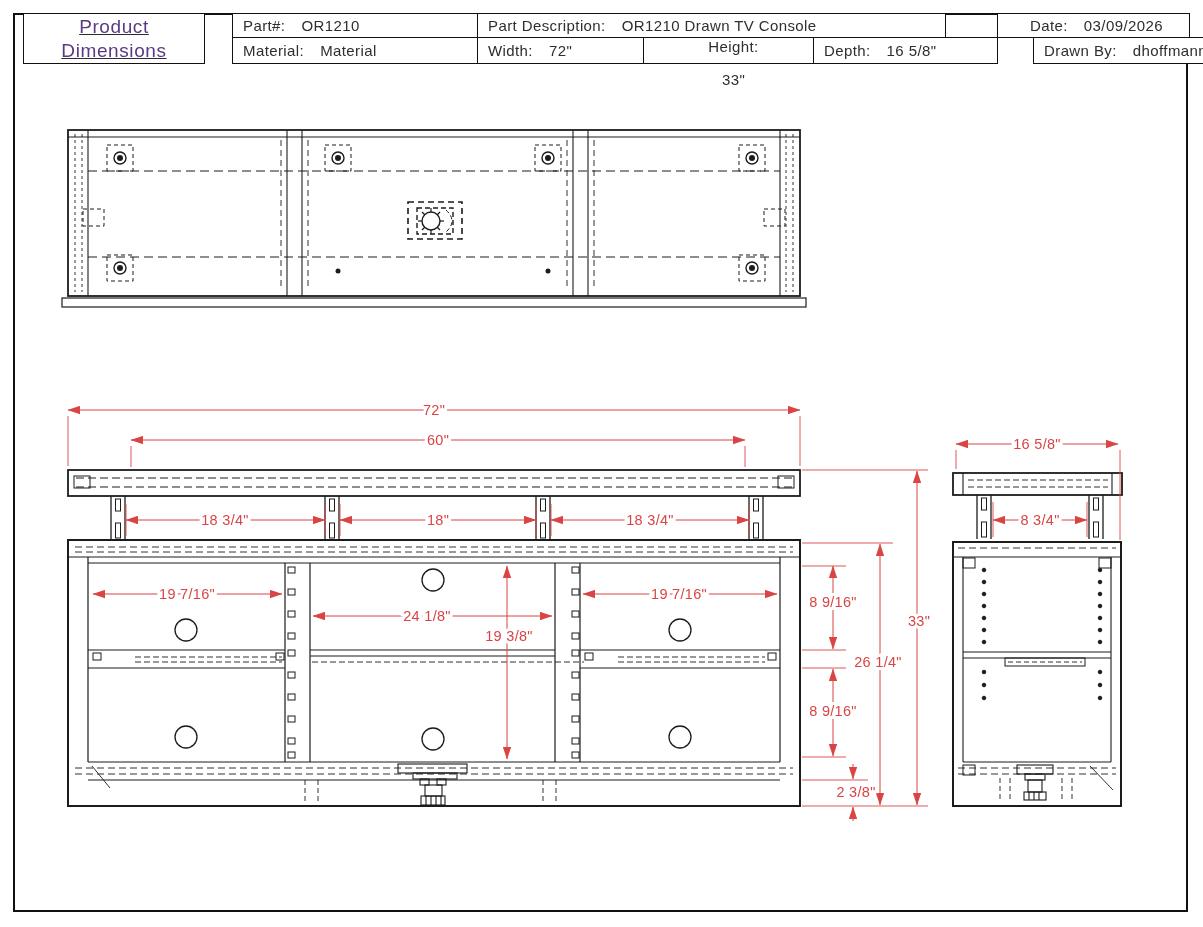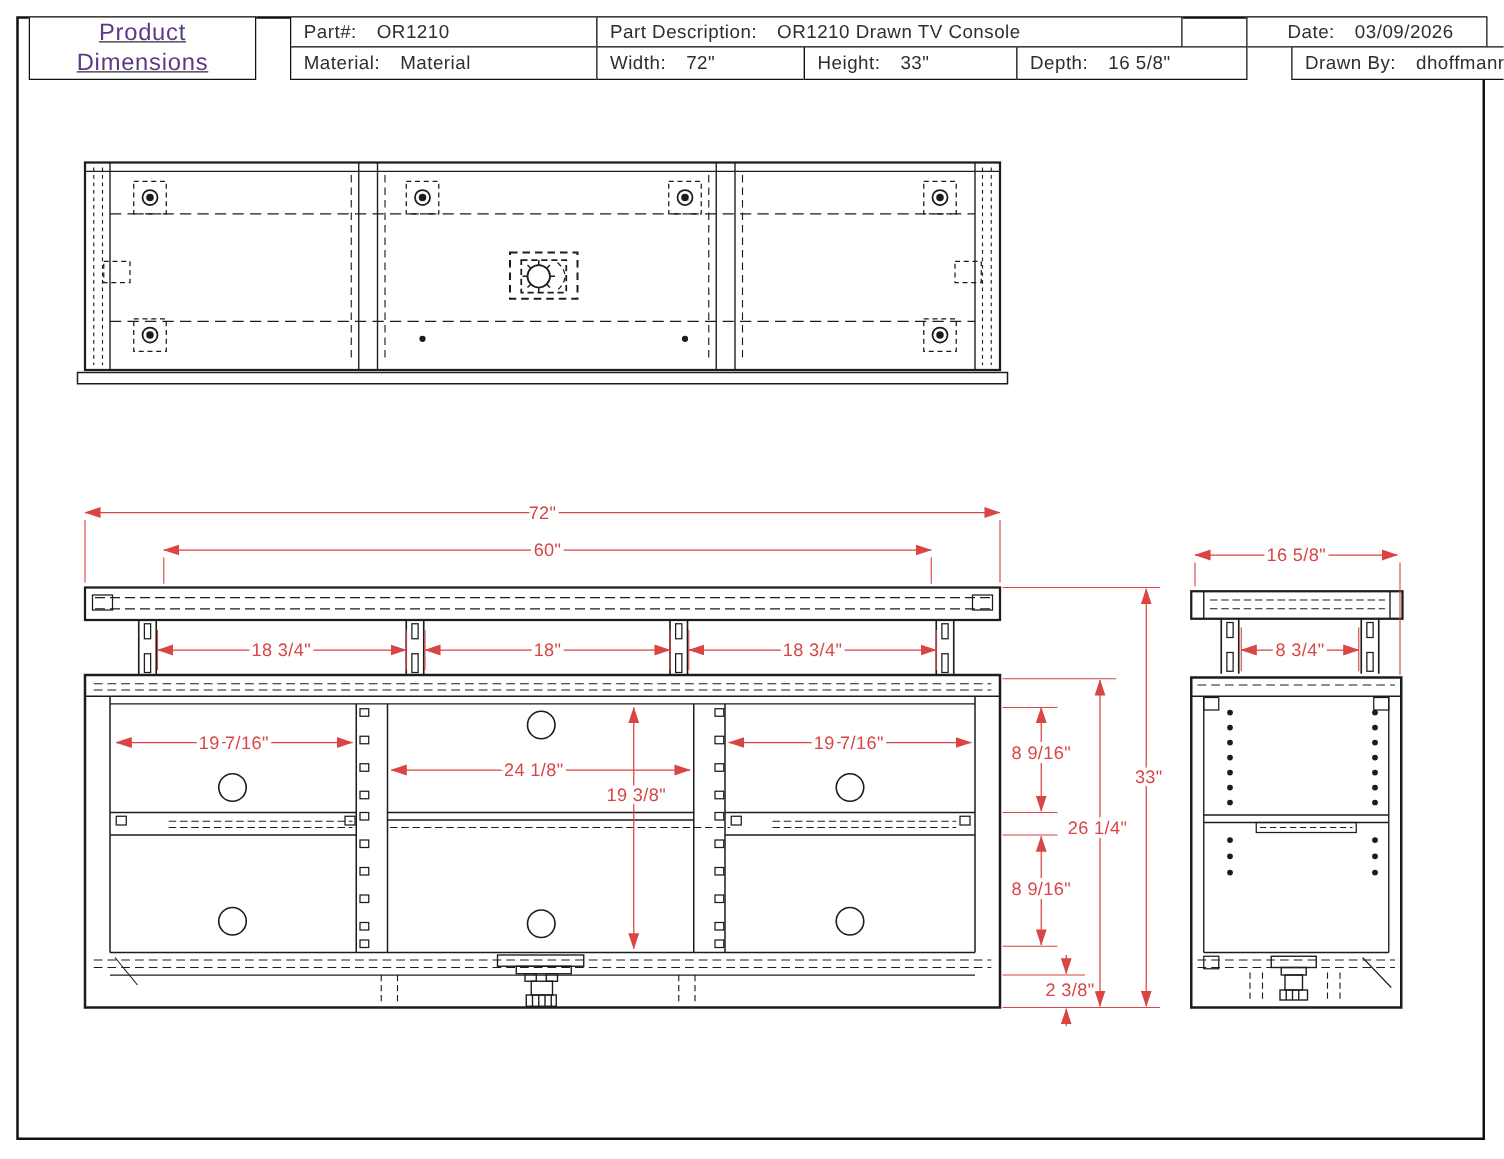--- a/index.html
+++ b/index.html
@@ -42,21 +42,21 @@
     <span class="val">03/09/2026</span>
   </div>
   <div class="cell" style="left:232px;top:37px;width:254px;height:27px;">
     <span class="lbl">Material:</span>
     <span class="val">Material</span>
   </div>
   <div class="cell" style="left:477px;top:37px;width:167px;height:27px;">
     <span class="lbl">Width:</span>
     <span class="val">72"</span>
   </div>
-  <div class="cell" style="left:643px;top:37px;width:171px;height:27px;">
+  <div class="cell" style="left:643px;top:37px;width:171px;height:27px;flex-direction:column;">
     <span class="lbl">Height:</span>
     <span class="val">33"</span>
   </div>
   <div class="cell" style="left:813px;top:37px;width:185px;height:27px;text-align:right;">
     <span class="lbl">Depth:</span>
     <span class="val">16 5/8"</span>
   </div>
   <div class="cell" style="left:1033px;top:37px;width:193px;height:27px;">
     <span class="lbl">Drawn By:</span>
     <span class="val">dhoffmann</span>

